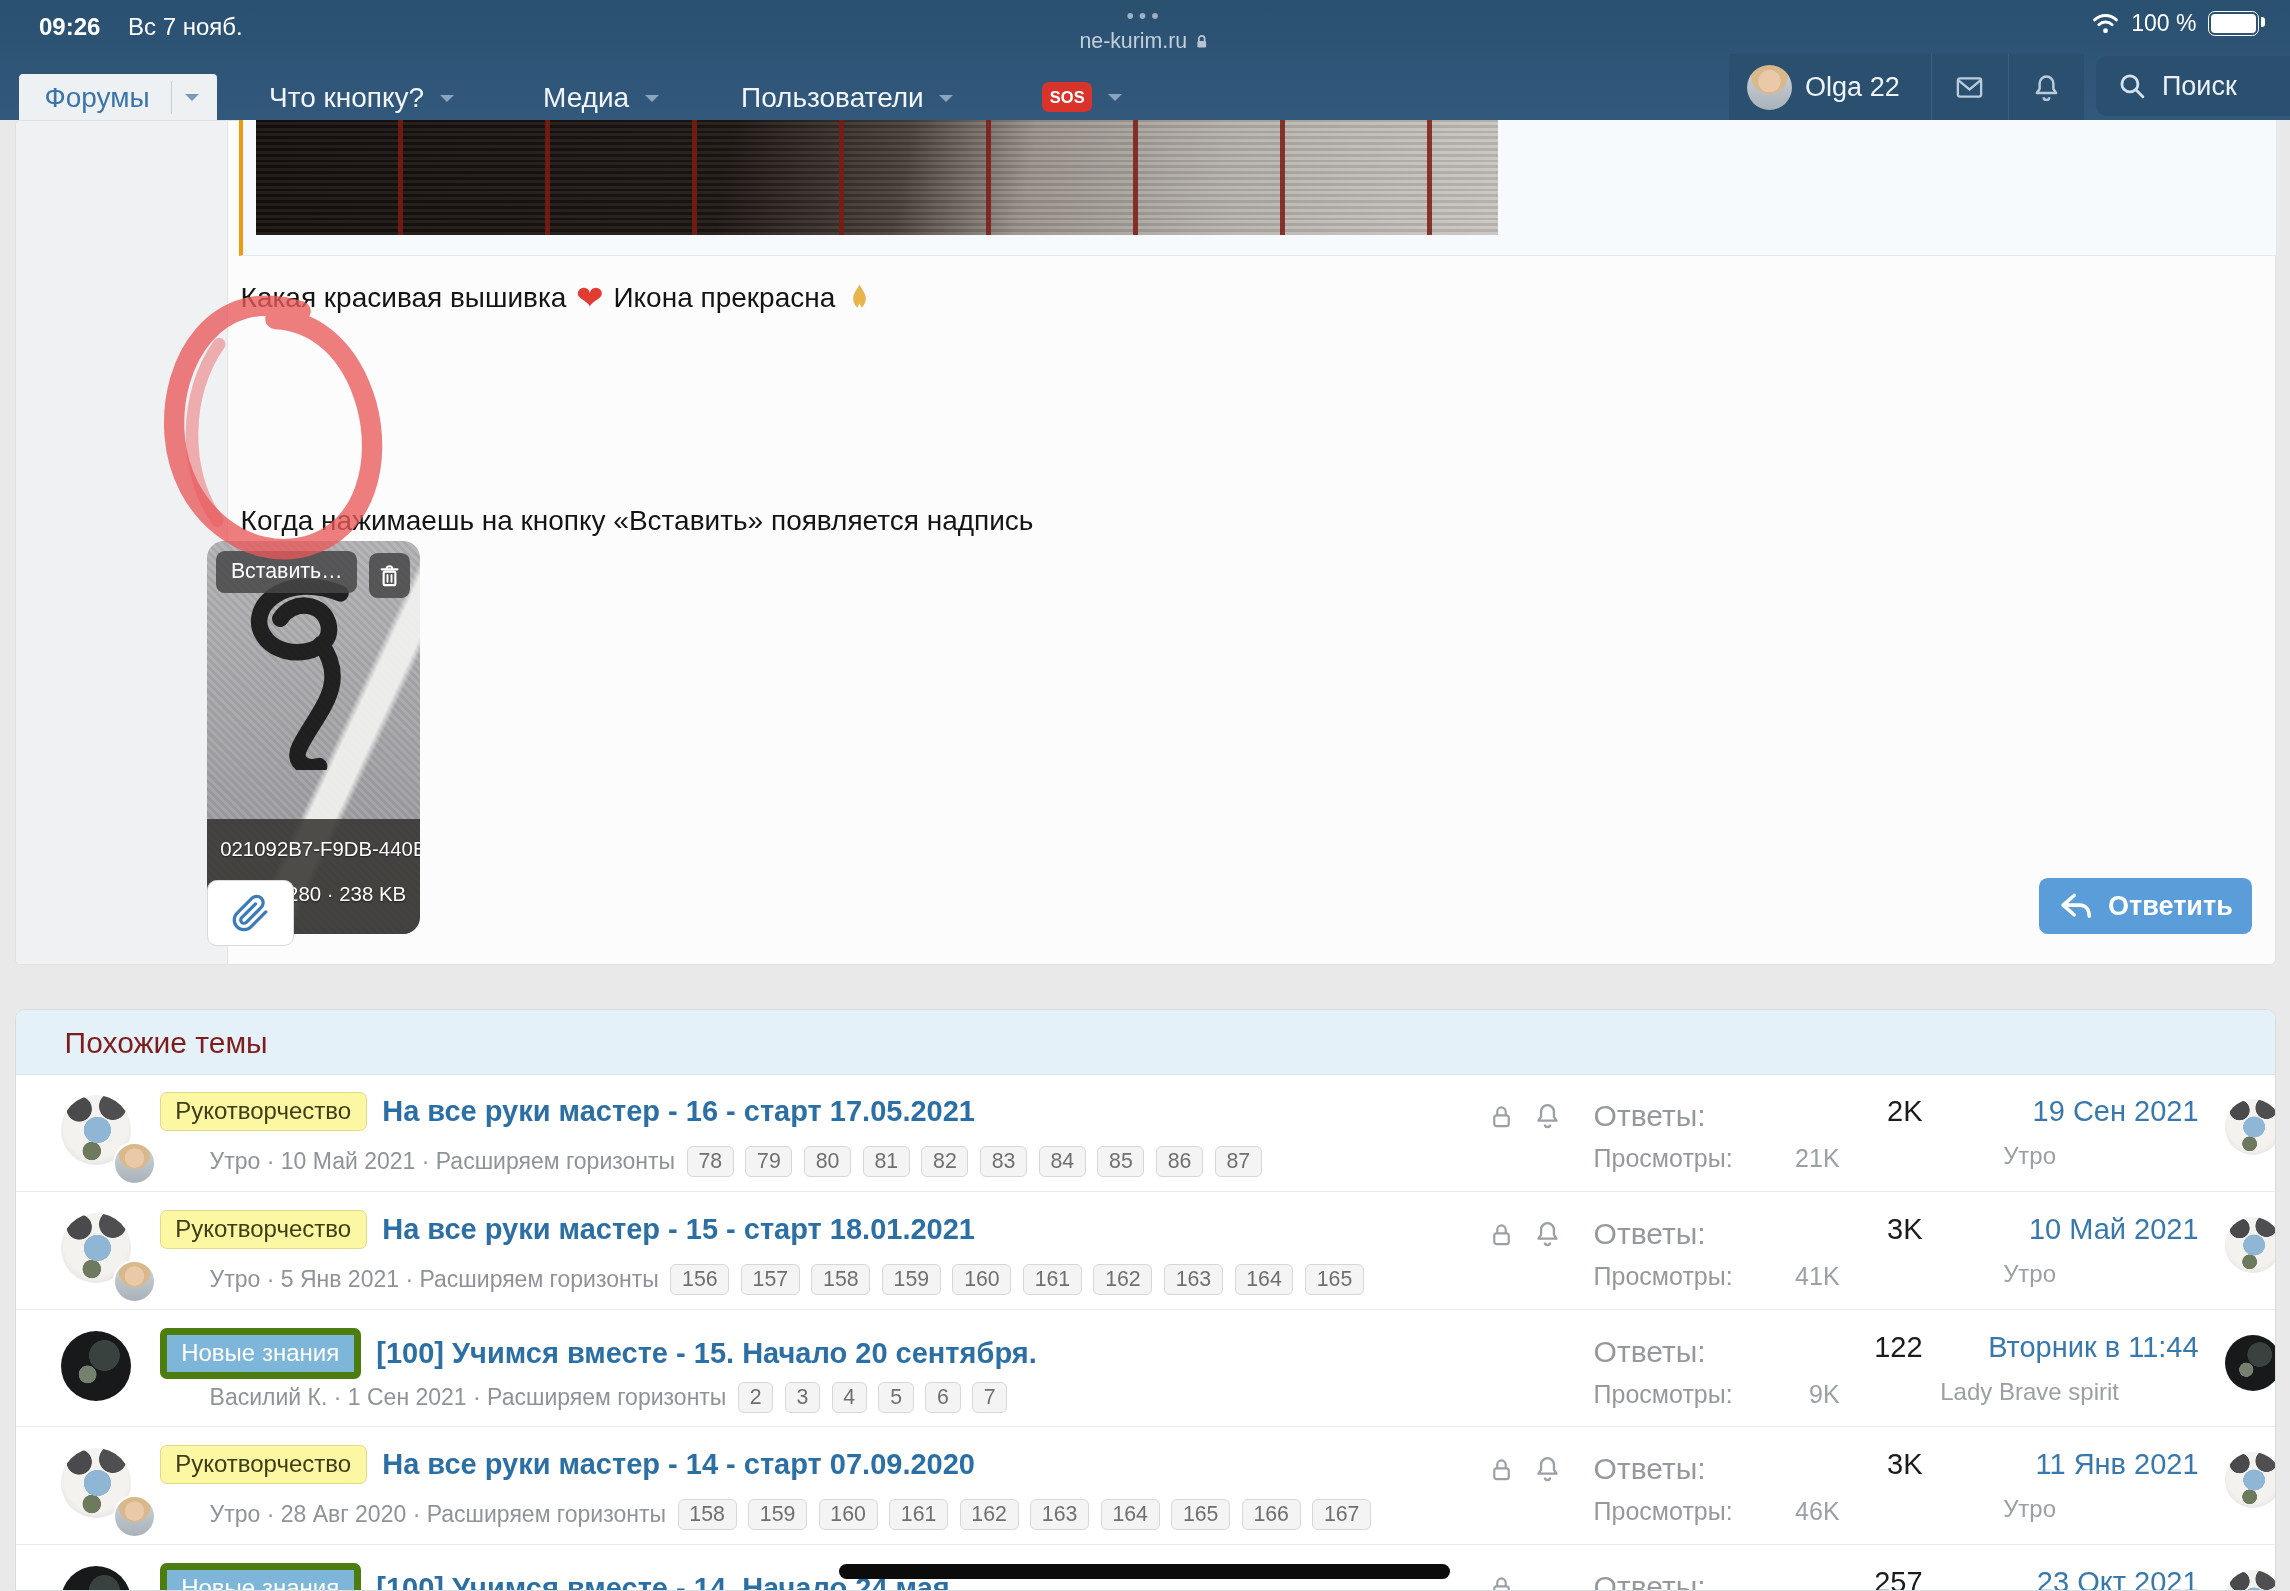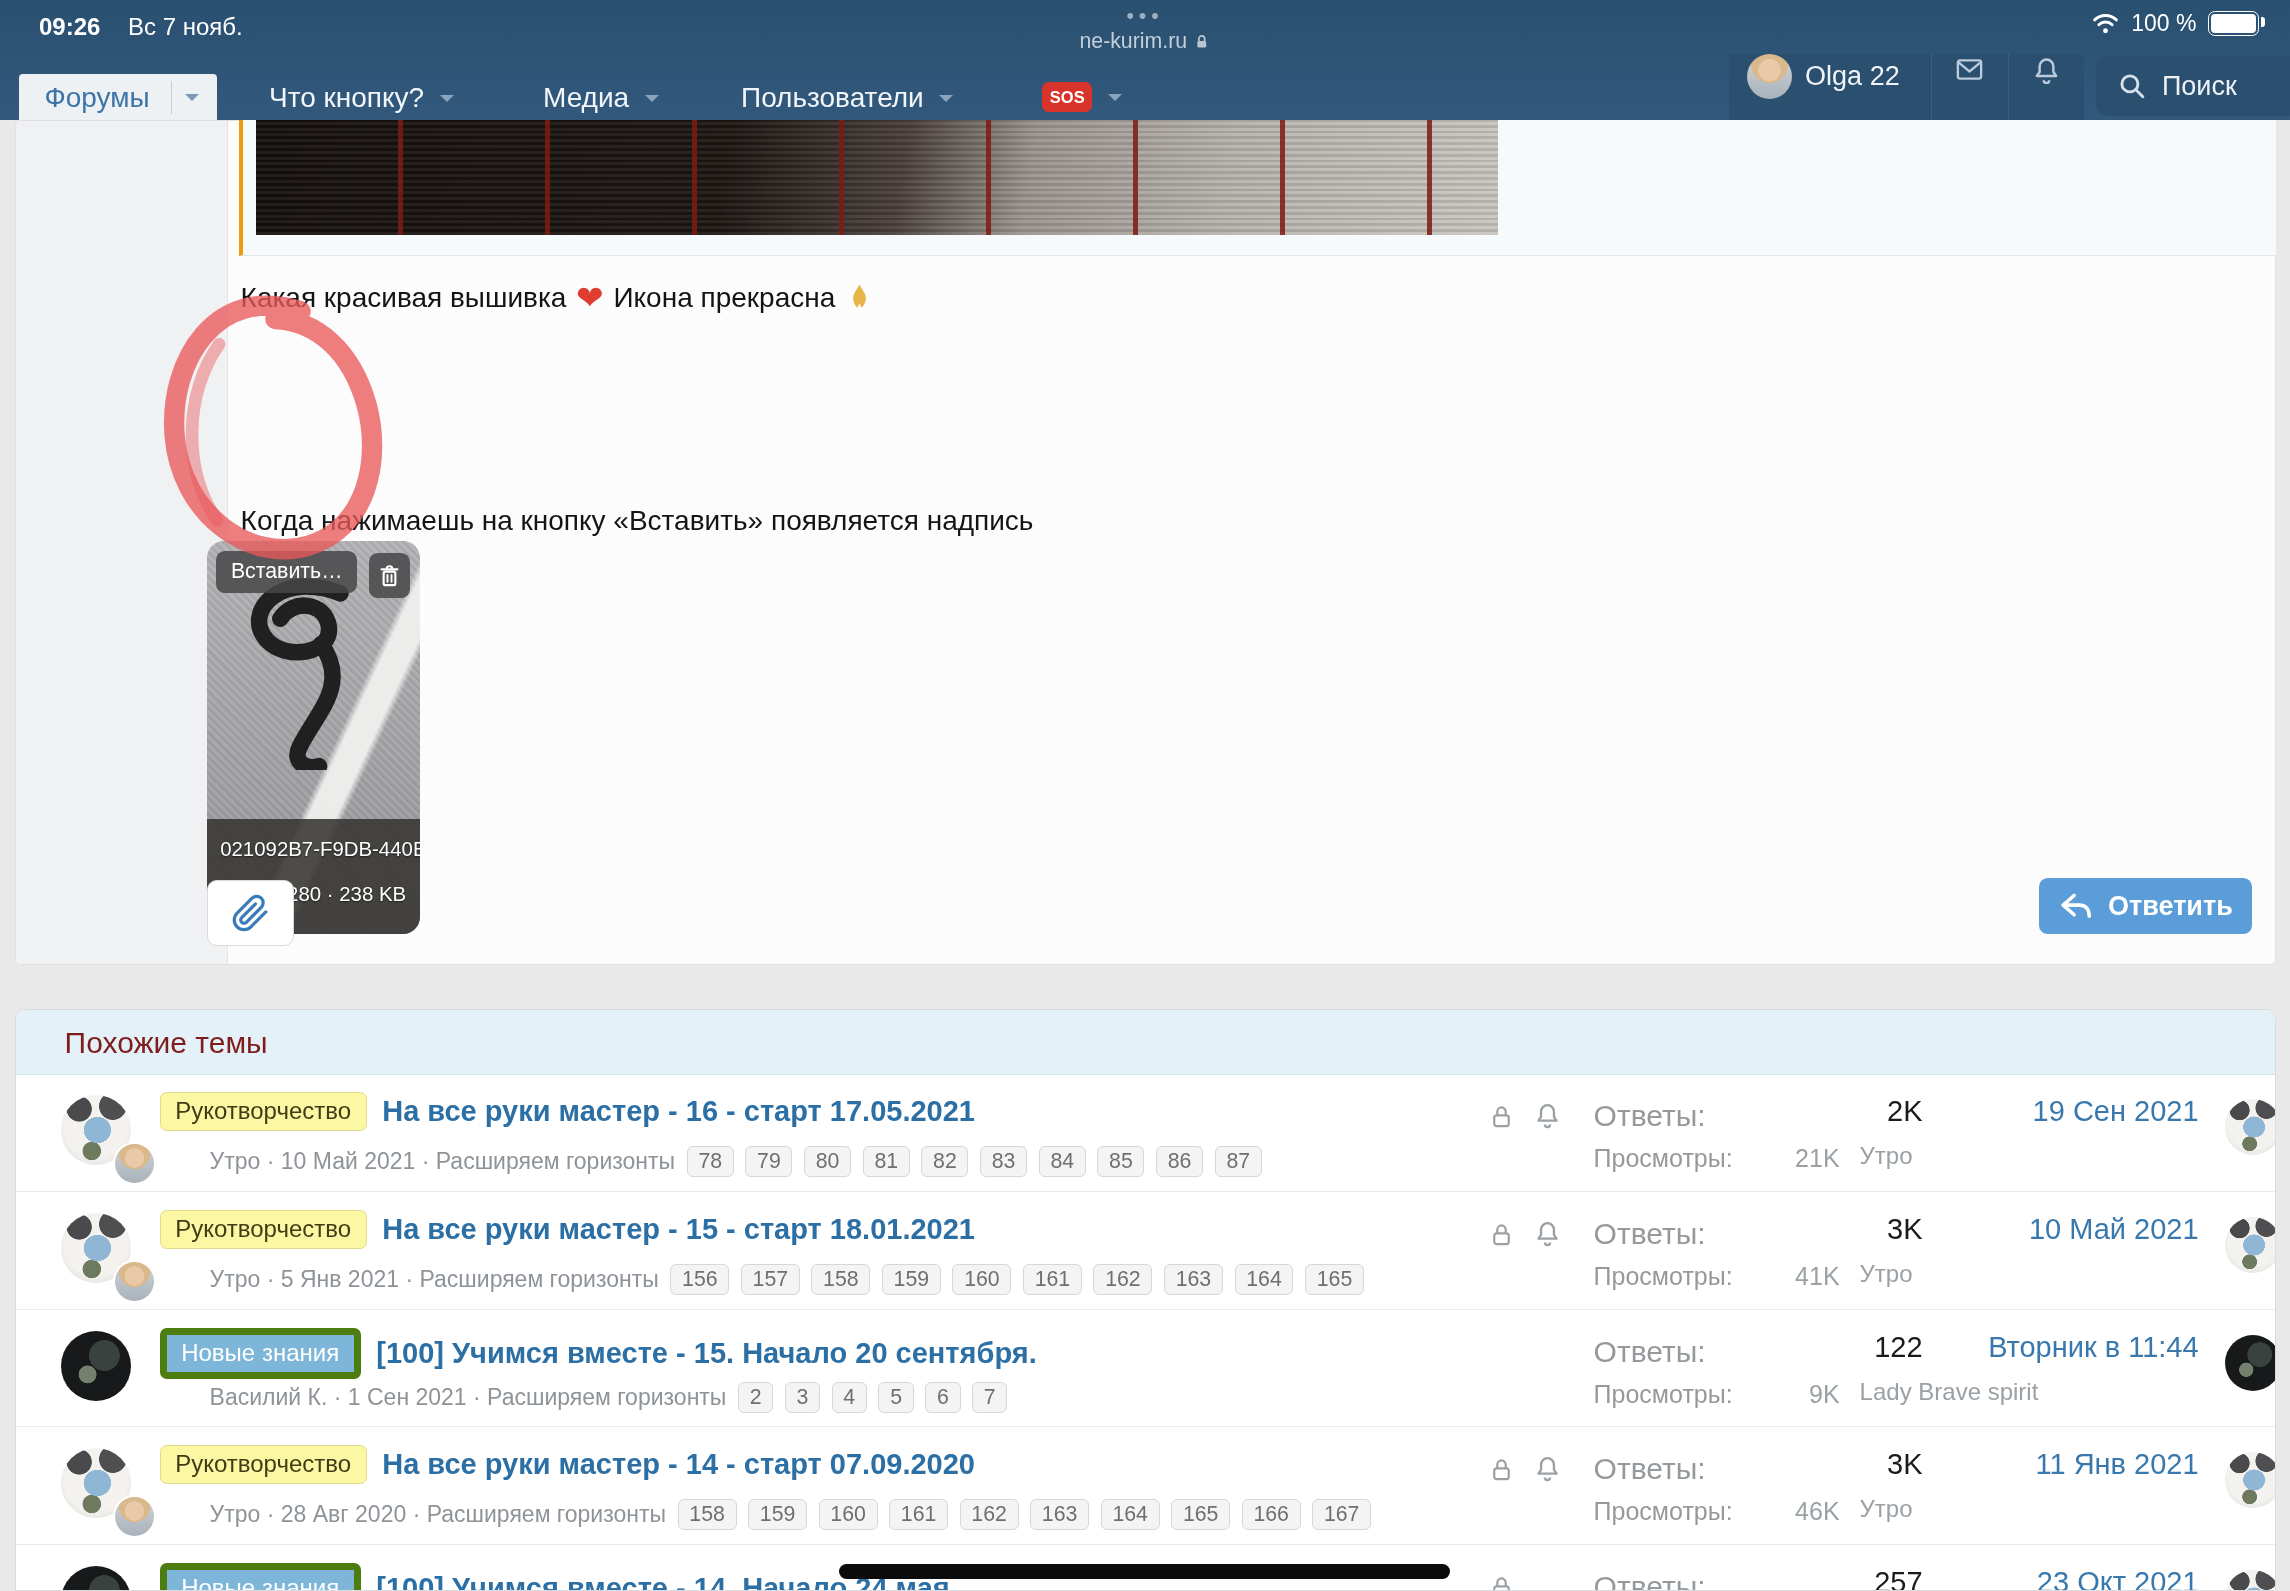--- a/index.html
+++ b/index.html
@@ -22,21 +22,21 @@
   .tab-active{position:absolute;left:19.4px;top:74px;width:198px;height:47px;background:#eef1f4;
               border-radius:3.9px 3.9px 0 0;display:flex;align-items:center}
   .tab-active .lbl{font-size:28px;color:#3d74a8;padding-left:25px}
   .tab-active .sep{width:1px;height:33px;background:#c9ccd1;margin-left:21.3px}
   .caret{width:0;height:0;border:7.8px solid transparent;border-top-color:#8aa4bd;margin-top:7.8px}
   .tab-active .caret{margin-left:13.6px;border-top-color:#7d98b3}
   .nav-item{position:absolute;top:82px;color:#f2f6fa;font-size:28px;display:flex;align-items:center;gap:15.5px}
   .sos-badge{background:#d8342c;color:#fff;font-size:16.5px;font-weight:700;
              padding:6.8px 7.8px;border-radius:6.8px;line-height:1}
   .nav-right{position:absolute;left:1729px;top:54px;width:355px;height:66px;background:#2b4f6e;
-             display:flex;align-items:flex-start}
+             display:flex;align-items:center}
   .nav-right .cell-sep{width:1px;height:66px;background:#3a5f80}
   .nav-user{display:flex;align-items:center;gap:13.6px;padding:0 17.5px;min-width:167px}
   .nav-avatar{width:45px;height:45px;border-radius:50%;
       background:radial-gradient(circle at 50% 36%,#e9c9a8 0 30%,transparent 31%),
                  radial-gradient(circle at 50% 24%,#d9b98c 0 44%,transparent 45%),
                  linear-gradient(#cfd4d9,#a9b2ba)}
   .nav-user .name{color:#eef4f9;font-size:27px;white-space:nowrap}
   .nav-ic{flex:1;display:flex;justify-content:center;align-items:center}
   .nav-search{position:absolute;left:2096px;top:56px;width:194px;height:60px;background:#2b4f6e;
               border-radius:11.6px 0 0 11.6px;display:flex;align-items:center;gap:13.6px;padding-left:21.3px;box-sizing:border-box}
@@ -115,21 +115,21 @@
              font-size:23px;color:#8e9398;white-space:nowrap}
   .page-chip{font-size:21.3px;color:#6f6f6f;background:#f4f4f4;border:1px solid #d7d7d7;
              border-radius:6px;padding:3.9px 10.7px;line-height:1}
   .row-lock{position:absolute;left:1471px;top:27px}
   .row-bell{position:absolute;left:1516px;top:25px}
   .stat-lbl1{position:absolute;left:1578px;top:25px;font-size:30px;color:#96999c}
   .stat-lbl2{position:absolute;left:1578px;top:70px;font-size:25px;color:#96999c}
   .stat-val1{position:absolute;left:1791px;top:21.3px;width:116px;text-align:right;font-size:29px;color:#1b1b1b}
   .stat-val2{position:absolute;left:1708px;top:70px;width:116px;text-align:right;font-size:25px;color:#9aa0a4}
   .row-date{position:absolute;left:1892px;top:21.3px;width:291px;text-align:right;font-size:29px;color:#3878ad;white-space:nowrap}
-  .row-by{position:absolute;left:1844px;top:68px;width:340px;text-align:left;font-size:24px;color:#9aa0a4;white-space:nowrap}
+  .row-by{position:absolute;left:1844px;top:68px;width:340px;text-align:center;font-size:24px;color:#9aa0a4;white-space:nowrap}
   .row-av-r{position:absolute;left:2209px;top:25px;width:56px;height:56px;border-radius:50%}
   .home-ind{position:absolute;left:839px;top:1564px;width:611px;height:14.6px;background:#0b0b0c;
             border-radius:7.8px;z-index:50}
 </style>
 </head>
 <body>
 
 <div class="header">
   <div class="st-time">09:26</div>
   <div class="st-date">Вс 7 нояб.</div>

